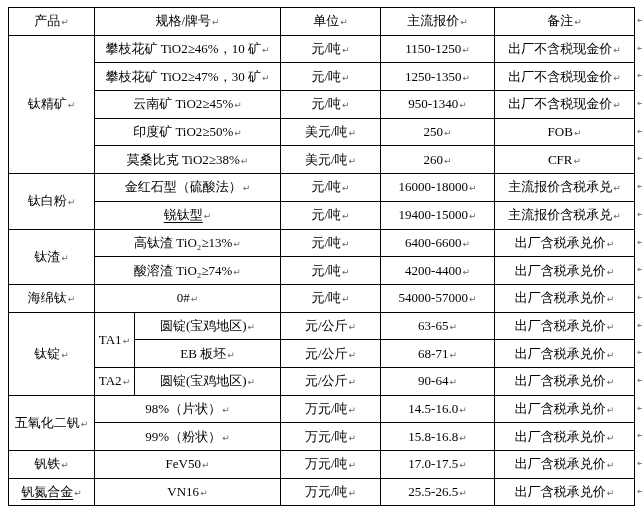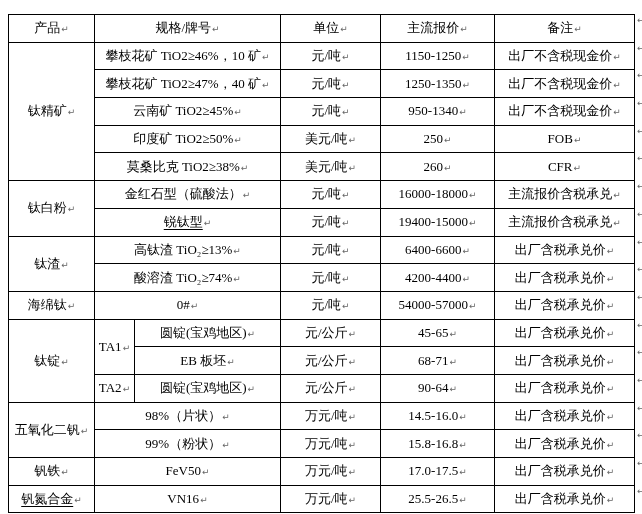--- a/index.html
+++ b/index.html
@@ -7,21 +7,21 @@
   body {
     width: 642px; height: 514px;
     background: #ffffff;
     position: relative;
     font-family: "Liberation Serif", "DejaVu Serif", serif;
     font-size: 13px;
     color: #000000;
     overflow: hidden;
   }
   table.doc {
-    position: absolute; left: 8px; top: 14px;
+    position: absolute; left: 8px; top: 7px;
     width: 626px;
     border-collapse: collapse;
     table-layout: fixed;
   }
   tr { height: 27.7px; }
   td {
     border: 1px solid #000000;
     text-align: center;
     vertical-align: middle;
     padding: 0 1px;
@@ -77,21 +77,21 @@
   </tr>
 
   <tr>
     <td rowspan="5"><span>钛精矿</span><span class="pm">↵</span></td>
     <td colspan="2"><span>攀枝花矿 TiO2≥46%，10 矿</span><span class="pm">↵</span></td>
     <td><span>元/吨</span><span class="pm">↵</span></td>
     <td><span>1150-1250</span><span class="pm">↵</span></td>
     <td><span>出厂不含税现金价</span><span class="pm">↵</span></td>
   </tr>
   <tr>
-    <td colspan="2"><span>攀枝花矿 TiO2≥47%，40 矿</span><span class="pm">↵</span></td>
+    <td colspan="2"><span>攀枝花矿 TiO2≥47%，30 矿</span><span class="pm">↵</span></td>
     <td><span>元/吨</span><span class="pm">↵</span></td>
     <td><span>1250-1350</span><span class="pm">↵</span></td>
     <td><span>出厂不含税现金价</span><span class="pm">↵</span></td>
   </tr>
   <tr>
     <td colspan="2"><span>云南矿 TiO2≥45%</span><span class="pm">↵</span></td>
     <td><span>元/吨</span><span class="pm">↵</span></td>
     <td><span>950-1340</span><span class="pm">↵</span></td>
     <td><span>出厂不含税现金价</span><span class="pm">↵</span></td>
   </tr>
@@ -142,21 +142,21 @@
     <td><span>元/吨</span><span class="pm">↵</span></td>
     <td><span>54000-57000</span><span class="pm">↵</span></td>
     <td><span>出厂含税承兑价</span><span class="pm">↵</span></td>
   </tr>
 
   <tr>
     <td rowspan="3"><span>钛锭</span><span class="pm">↵</span></td>
     <td rowspan="2"><span>TA1</span><span class="pm">↵</span></td>
     <td><span>圆锭(宝鸡地区)</span><span class="pm">↵</span></td>
     <td><span>元/公斤</span><span class="pm">↵</span></td>
-    <td><span>45-65</span><span class="pm">↵</span></td>
+    <td><span>63-65</span><span class="pm">↵</span></td>
     <td><span>出厂含税承兑价</span><span class="pm">↵</span></td>
   </tr>
   <tr>
     <td><span>EB 板坯</span><span class="pm">↵</span></td>
     <td><span>元/公斤</span><span class="pm">↵</span></td>
     <td><span>68-71</span><span class="pm">↵</span></td>
     <td><span>出厂含税承兑价</span><span class="pm">↵</span></td>
   </tr>
   <tr>
     <td><span>TA2</span><span class="pm">↵</span></td>

